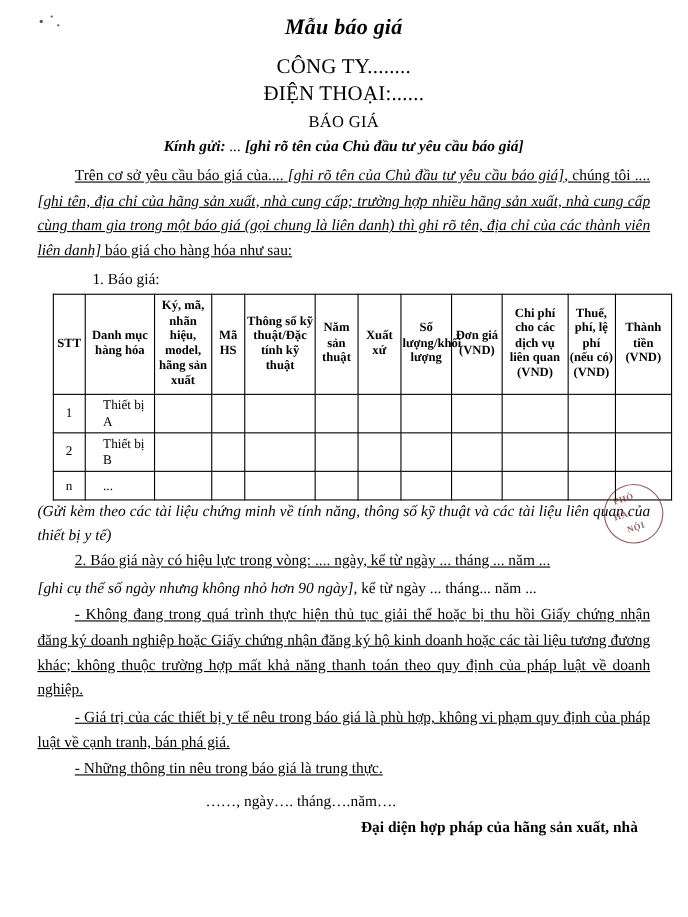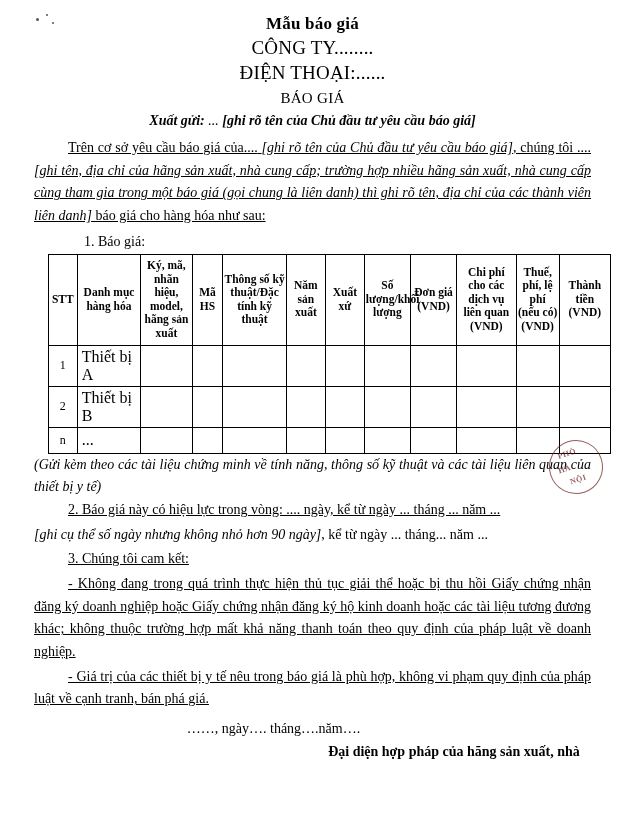--- a/index.html
+++ b/index.html
@@ -32,23 +32,24 @@
   .speck.s3 { left: 52px; top: 22px; width: 2px; height: 2px; }
 
   .content {
     padding: 14px 34px 0 34px;
   }
 
   .center { text-align: center; }
 
   .title-main {
     font-weight: bold;
-    font-size: 17px;
+    font-size: 20px;
     letter-spacing: 0.2px;
-    margin-bottom: 3px;
+    margin-bottom: 13px;
+    font-style: italic;
   }
   .hdr-line {
     font-size: 19px;
     margin-bottom: 3px;
     letter-spacing: 0.2px;
   }
   .hdr-bao-gia {
     font-weight: normal;
     font-size: 15px;
     margin-top: 6px;
@@ -111,22 +112,22 @@
     height: 86px;
     line-height: 1.18;
   }
   table.quote td {
     height: 21px;
     font-weight: normal;
   }
   table.quote td.c-stt { font-size: 12px; }
   table.quote td.c-name {
     text-align: left;
-    padding-left: 4px;
-    font-size: 16px;
+    padding-left: 16px;
+    font-size: 12px;
   }
 
   .note-ital {
     font-style: italic;
     font-size: 14px;
     line-height: 1.62;
     margin: 0 0 0 0;
     text-align: justify;
   }
 
@@ -184,21 +185,21 @@
   <span class="speck s3"></span>
 
   <div class="content">
 
     <div class="center title-main">Mẫu báo giá</div>
     <div class="center hdr-line">CÔNG TY........</div>
     <div class="center hdr-line">ĐIỆN THOẠI:......</div>
     <div class="center hdr-bao-gia">BÁO GIÁ</div>
 
     <div class="kinh-gui">
-      <span class="kg-label">Xuất gửi:</span>
+      <span class="kg-label">Kính gửi:</span>
       <span class="kg-val">...</span>
       <span class="kg-bold-ital">[ghi rõ tên của Chủ đầu tư yêu cầu báo giá]</span>
     </div>
 
     <p class="para indent"><span>Trên cơ sở yêu cầu báo giá của....</span> <span class="ital">[ghi rõ tên của Chủ đầu tư yêu cầu báo giá]</span><span>, chúng tôi ....</span> <span class="ital">[ghi tên, địa chỉ của hãng sản xuất, nhà cung cấp; trường hợp nhiều hãng sản xuất, nhà cung cấp cùng tham gia trong một báo giá (gọi chung là liên danh) thì ghi rõ tên, địa chỉ của các thành viên liên danh]</span><span> báo giá cho hàng hóa như sau:</span></p>
 
     <div class="sec-label">1. Báo giá:</div>
 
     <table class="quote">
       <colgroup>
@@ -215,21 +216,21 @@
         <col style="width:42px">
         <col style="width:50px">
       </colgroup>
       <thead>
         <tr>
           <th>STT</th>
           <th>Danh mục hàng hóa</th>
           <th>Ký, mã, nhãn hiệu, model, hãng sản xuất</th>
           <th>Mã HS</th>
           <th>Thông số kỹ thuật/Đặc tính kỹ thuật</th>
-          <th>Năm sản xuất</th>
+          <th>Năm sản thuật</th>
           <th>Xuất xứ</th>
           <th>Số lượng/khối lượng</th>
           <th>Đơn giá (VND)</th>
           <th>Chi phí cho các dịch vụ liên quan (VND)</th>
           <th>Thuế, phí, lệ phí (nếu có) (VND)</th>
           <th>Thành tiền (VND)</th>
         </tr>
       </thead>
       <tbody>
         <tr>
@@ -275,23 +276,23 @@
           <td></td>
         </tr>
       </tbody>
     </table>
 
     <p class="note-ital first">(Gửi kèm theo các tài liệu chứng minh về tính năng, thông số kỹ thuật và các tài liệu liên quan của thiết bị y tế)</p>
 
     <p class="para indent sec2">2. Báo giá này có hiệu lực trong vòng: .... ngày, kể từ ngày ... tháng ... năm ...</p>
     <p class="para"><span class="ital">[ghi cụ thể số ngày nhưng không nhỏ hơn 90 ngày]</span><span>, kể từ ngày ... tháng... năm ...</span></p>
 
-    <p class="para indent">3. Chúng tôi cam kết:</p>
     <p class="para indent">- Không đang trong quá trình thực hiện thủ tục giải thể hoặc bị thu hồi Giấy chứng nhận đăng ký doanh nghiệp hoặc Giấy chứng nhận đăng ký hộ kinh doanh hoặc các tài liệu tương đương khác; không thuộc trường hợp mất khả năng thanh toán theo quy định của pháp luật về doanh nghiệp.</p>
     <p class="para indent">- Giá trị của các thiết bị y tế nêu trong báo giá là phù hợp, không vi phạm quy định của pháp luật về cạnh tranh, bán phá giá.</p>
+    <p class="para indent">- Những thông tin nêu trong báo giá là trung thực.</p>
 
     <div class="sign-block">
       <div class="sign-date">……, ngày…. tháng….năm….</div>
       <div class="sign-title">
         <span>Đại diện hợp pháp của hãng sản xuất, nhà</span>
         <br>
         
       </div>
 
     </div>

